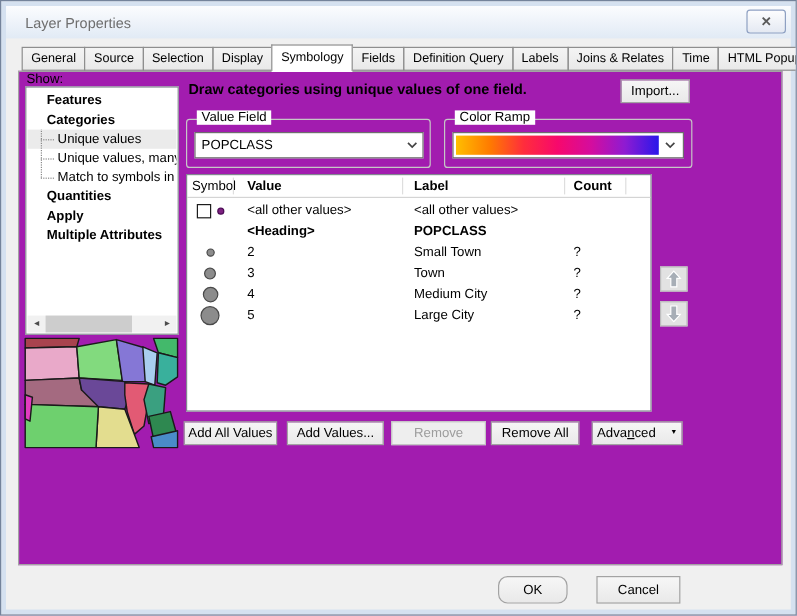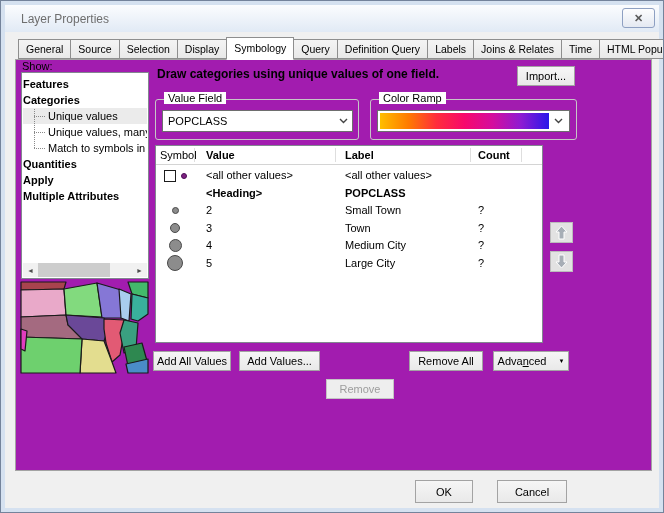--- a/index.html
+++ b/index.html
@@ -44,21 +44,21 @@
     background:#a21caf; border:1px solid #a3a3a3; z-index:1;
   }
 
   .show-label { position:absolute; left:6px; top:0px; }
 
   .tree {
     position:absolute; left:5px; top:12px; width:128px; height:207px;
     background:#fff; border:1px solid #828790; overflow:hidden;
   }
   .tree-items { position:absolute; left:1px; top:3px; right:1px; }
-  .tree-item { position:relative; height:16px; line-height:16px; padding-left:0; white-space:nowrap; overflow:hidden; }
+  .tree-item { position:relative; height:16px; line-height:16px; padding-left:16px; white-space:nowrap; overflow:hidden; }
   .tree-item.bold { font-weight:bold; }
   .tree-item.sub { padding-left:25px; }
   .tree-item.sub::before { content:""; position:absolute; left:11px; top:-8px; bottom:0; border-left:1px dotted #8a8a8a; }
   .tree-item.sub.last::before { bottom:8px; }
   .tree-item.sub::after { content:""; position:absolute; left:11px; top:8px; width:11px; border-top:1px dotted #8a8a8a; }
   .tree-item.selected { background:#ebebeb; }
   .hscroll { position:absolute; left:1px; right:1px; bottom:1px; height:14px; background:#f1f1f1; display:flex; align-items:center; }
   .hs-btn { width:15px; height:14px; display:flex; align-items:center; justify-content:center; font-size:7px; color:#4d4d4d; }
   .hs-thumb { width:58%; height:14px; background:#cdcdcd; }
   .hs-right { margin-left:auto; }
@@ -106,28 +106,28 @@
   .move-down { left:534px; top:191px; }
 
   .btn {
     position:absolute; height:20px; font-size:11px;
     background:linear-gradient(#f6f6f6,#e9e9e9); border:1px solid #a3a3a3;
     display:flex; align-items:center; justify-content:center; white-space:nowrap;
   }
   .btn.disabled { color:#9d9d9d; background:#eeeeee; border-color:#c4c4c4; }
   .b-addall { left:137px; top:291px; width:78px; }
   .b-addval { left:223px; top:291px; width:81px; }
-  .b-remove { left:310px; top:291px; width:68px;margin-top:28px; }
+  .b-remove { left:310px; top:291px; width:79px; }
   .b-removeall { left:393px; top:291px; width:74px; }
   .b-advanced { left:477px; top:291px; width:76px; gap:12px; }
   .caret { font-size:6px; line-height:6px; }
   .mn { text-decoration:underline; }
 
   .footer-btn { height:23px; top:479px; }
-  .b-ok { left:414px; width:58px; }
+  .b-ok { left:414px; width:58px;border-radius:8px; }
   .b-cancel { left:496px; width:70px; }
   .b-apply { left:586px; width:58px;margin-top:36px; }
 
   .chev-svg { display:block; }
 </style>
 </head>
 <body>
 
 <div class="window">
 
@@ -137,21 +137,21 @@
       <span>✕</span>
     </div>
   </div>
 
   <div class="tabstrip">
     <div class="tab">General</div>
     <div class="tab">Source</div>
     <div class="tab">Selection</div>
     <div class="tab">Display</div>
     <div class="tab active">Symbology</div>
-    <div class="tab">Query</div>
+    <div class="tab">Fields</div>
     <div class="tab">Definition Query</div>
     <div class="tab">Labels</div>
     <div class="tab">Joins &amp; Relates</div>
     <div class="tab">Time</div>
     <div class="tab">HTML Popup</div>
   </div>
 
   <div class="page">
 
     <span class="show-label">Show:</span>

